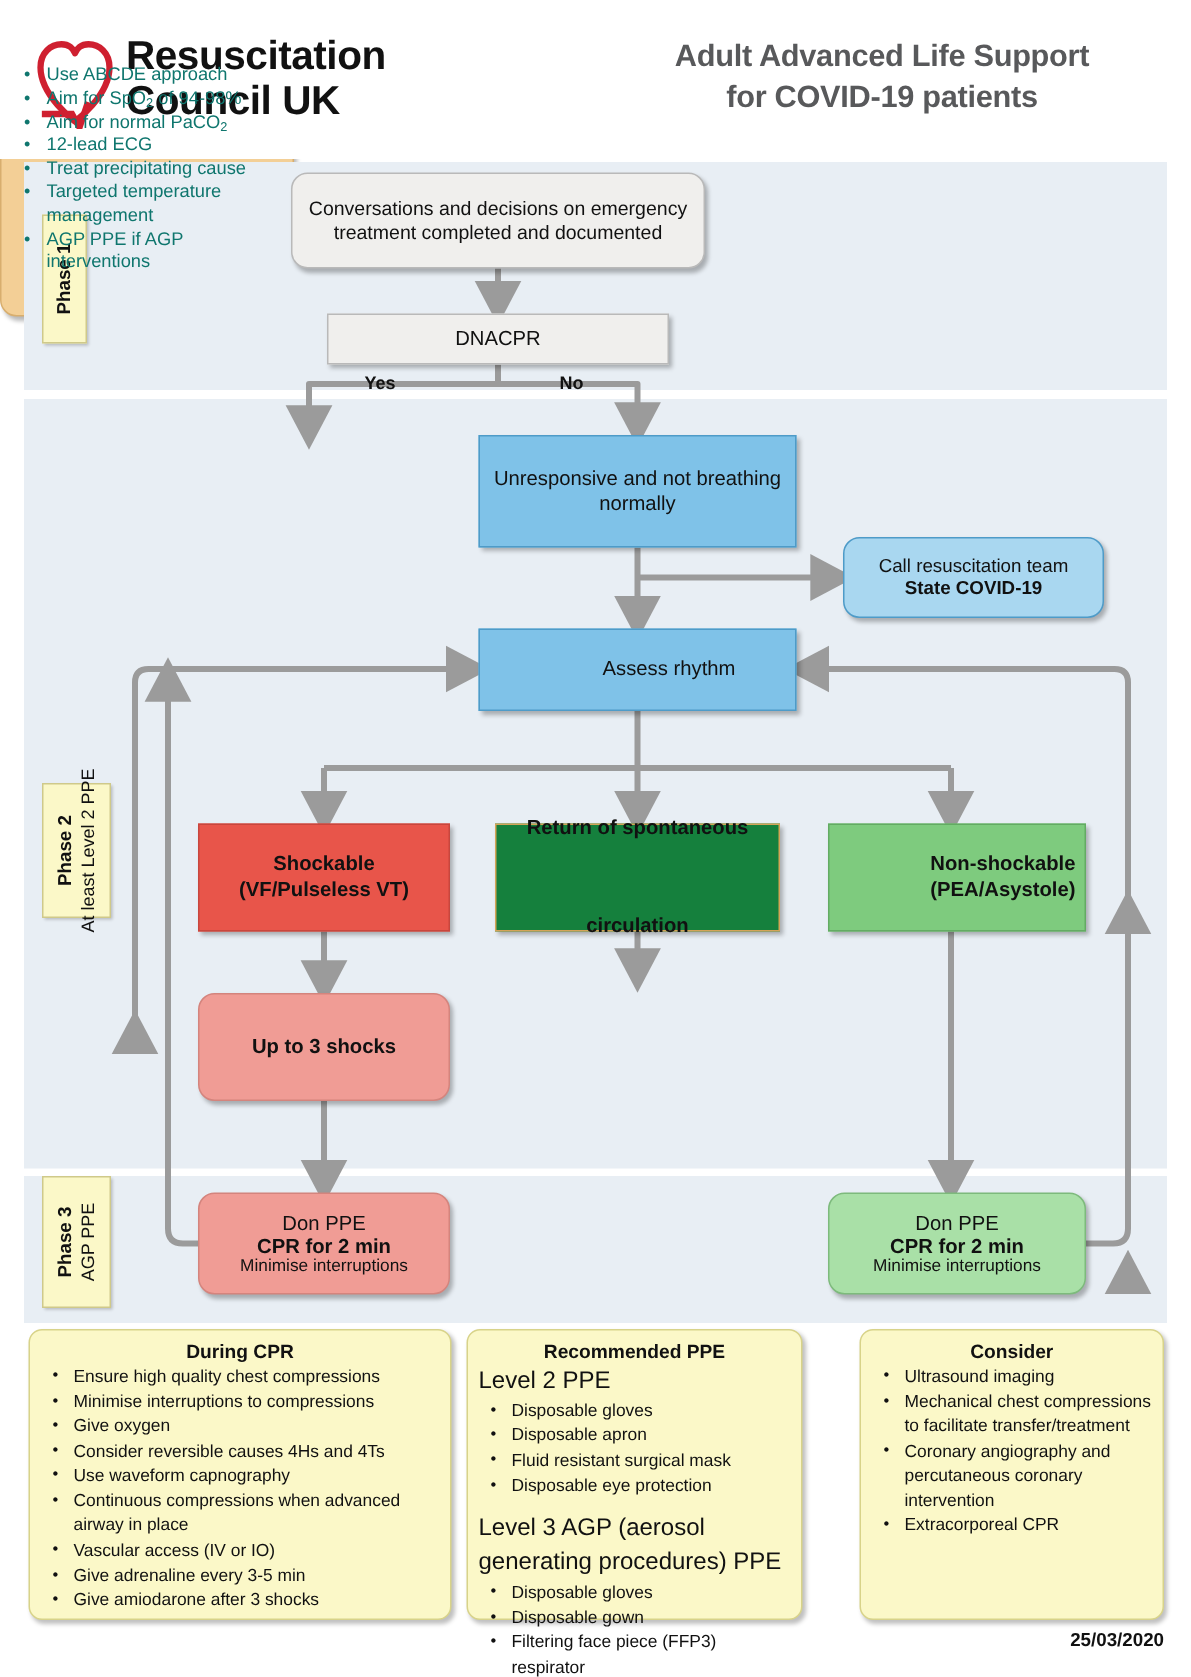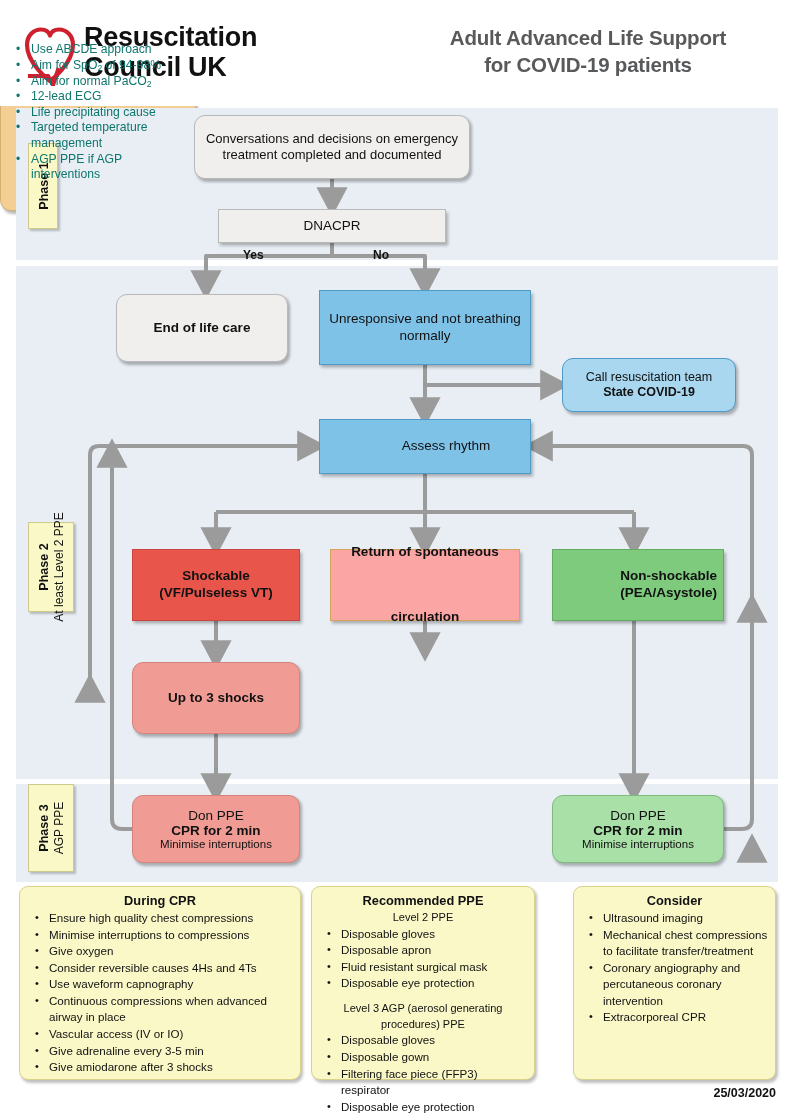--- a/index.html
+++ b/index.html
@@ -48,21 +48,21 @@
     text-align:center;color:#111;
     box-shadow:2px 2.5px 3px rgba(0,0,0,.28);
     padding:4px 6px;
   }
   .node .l1{line-height:1.24;}
   .grey{background:#f0efed;border:1px solid #b9b9b9;}
   .blue{background:#7fc2e8;border:1px solid #4e9bc8;}
   .blue-lt{background:#a9d7f0;border:1px solid #4e9bc8;}
   .red{background:#e8554a;border:1px solid #c8463d;}
   .red-lt{background:#f09c95;border:1px solid #d4847d;}
-  .orange{background:#fca5a5;border:1px solid #d4a457;gap:48px;}
+  .orange{background:#15803d;border:1px solid #d4a457;gap:48px;}
   .green{background:#7ecb7e;border:1px solid #63ab63;}
   .green-lt{background:#a9e0a7;border:1px solid #7dba7c;}
   .r-lg{border-radius:11px;}
   .r-0{border-radius:0;}
 
   
   #n-conv{left:194px;top:115px;width:276px;height:64px;font-size:13px;font-weight:normal;}
   #n-dnacpr{left:218px;top:209px;width:228px;height:34px;font-size:13.5px;font-weight:normal;}
   #n-eol{left:116px;top:294px;width:172px;height:68px;font-size:13.5px;font-weight:bold;}
   #n-unresp{left:319px;top:290px;width:212px;height:75px;font-size:13.5px;font-weight:normal;}
@@ -92,21 +92,21 @@
   
   .ybox{position:absolute;box-sizing:border-box;background:#fbf8c8;border:1px solid #d8d389;
     border-radius:9px;box-shadow:2px 2.5px 3px rgba(0,0,0,.25);padding:5px 7px;}
   #y-during{left:19px;top:886px;width:282px;height:194px;}
   #y-ppe{left:311px;top:886px;width:224px;height:194px;}
   #y-consider{left:573px;top:886px;width:203px;height:194px;}
   .ybox h4{margin:1px 0 2px 0;font-size:12.8px;font-weight:bold;text-align:center;color:#111;}
   .ybox ul{margin:0;padding-left:22px;list-style:none;}
   .ybox ul li{position:relative;font-size:11.6px;line-height:1.43;color:#111;}
   .ybox ul li:before{content:"\2022";position:absolute;left:-14px;top:0;font-size:11px;}
-  .sublabel{font-size:11px;line-height:1.43;color:#111;margin:0;text-align:center;}
+  .sublabel{font-size:16px;line-height:1.43;color:#111;margin:0;}
   .gap{height:9px;}
 
   .datestamp{position:absolute;right:18px;top:1086px;font-size:12.5px;font-weight:bold;color:#111;}
 
   
   #wires{position:absolute;left:0;top:0;width:794px;height:1118px;pointer-events:none;}
   .edgelbl{position:absolute;font-size:12px;font-weight:bold;color:#111;background:transparent;}
   #lbl-yes{left:243px;top:248px;}
   #lbl-no{left:373px;top:248px;}
 </style>
@@ -203,23 +203,20 @@
     <div class="l1">Conversations and decisions on emergency treatment completed and documented</div>
   </div>
 
   <div class="node grey r-0" id="n-dnacpr">
     <div class="l1">DNACPR</div>
   </div>
 
   <div class="edgelbl" id="lbl-yes">Yes</div>
   <div class="edgelbl" id="lbl-no">No</div>
 
-  <div class="node grey r-lg" id="n-eol">
-    <div class="l1">End of life care</div>
-  </div>
 
   <div class="node blue r-0" id="n-unresp">
     <div class="l1">Unresponsive and not breathing normally</div>
   </div>
 
   <div class="node blue-lt r-lg" id="n-call">
     <div class="l1">Call resuscitation team</div>
     <div class="l1" style="font-weight:bold">State COVID-19</div>
   </div>
 
@@ -258,21 +255,21 @@
     <div class="don-c">Minimise interruptions</div>
   </div>
 
   <div id="n-post">
     <div class="post-title">Immediate post cardiac arrest treatment</div>
     <ul class="tight">
         <li>Use ABCDE approach</li>
         <li>Aim for SpO<sub>2</sub> of 94-98%</li>
         <li>Aim for normal PaCO<sub>2</sub></li>
         <li>12-lead ECG</li>
-        <li>Life precipitating cause</li>
+        <li>Treat precipitating cause</li>
         <li>Targeted temperature management</li>
         <li>AGP PPE if AGP interventions</li>
       </ul>
   </div>
 
   <div class="ybox" id="y-during">
     <h4>During CPR</h4>
     <ul>
         <li>Ensure high quality chest compressions</li>
         <li>Minimise interruptions to compressions</li>

